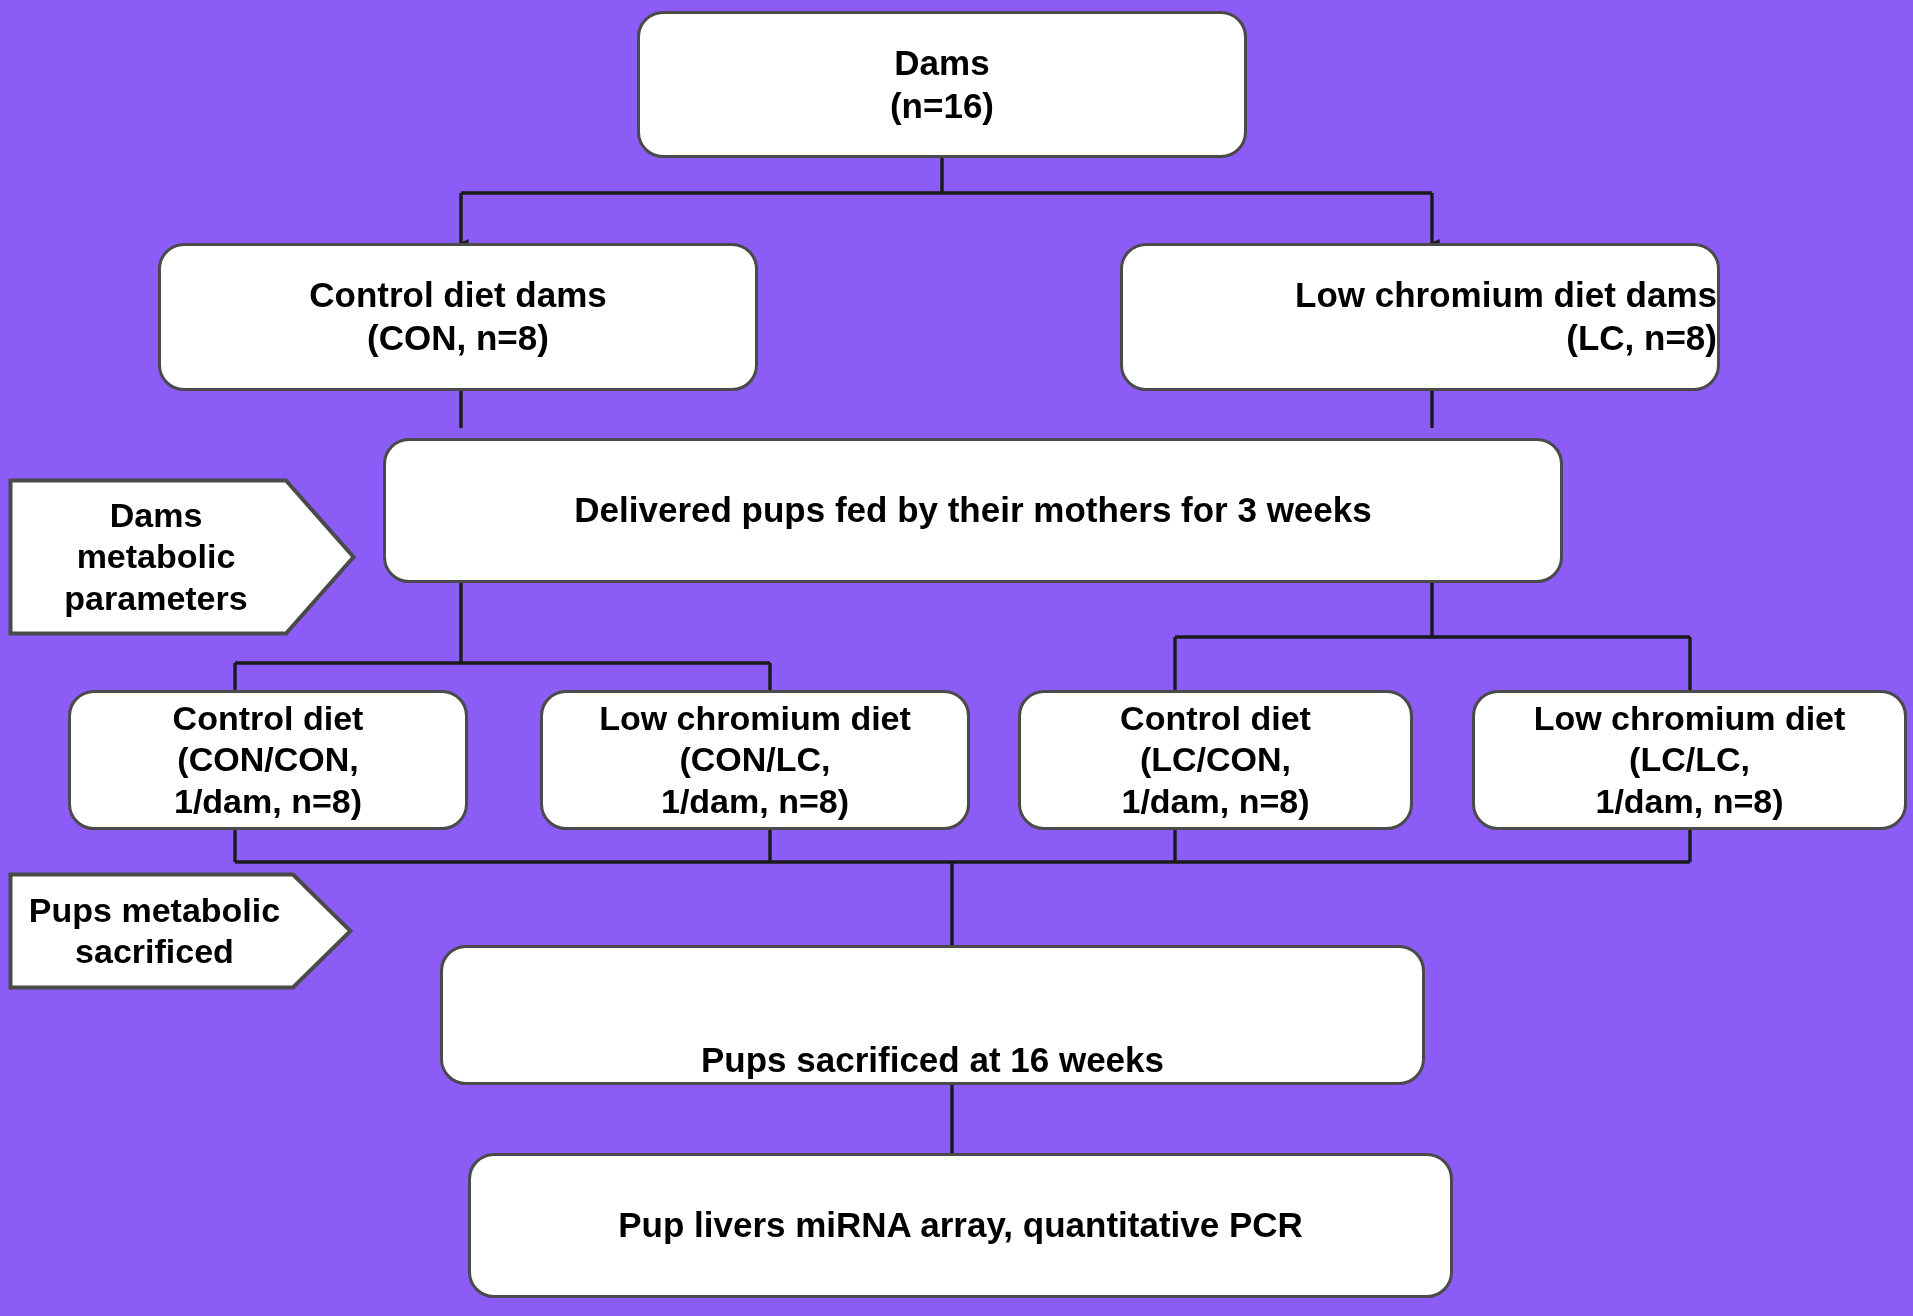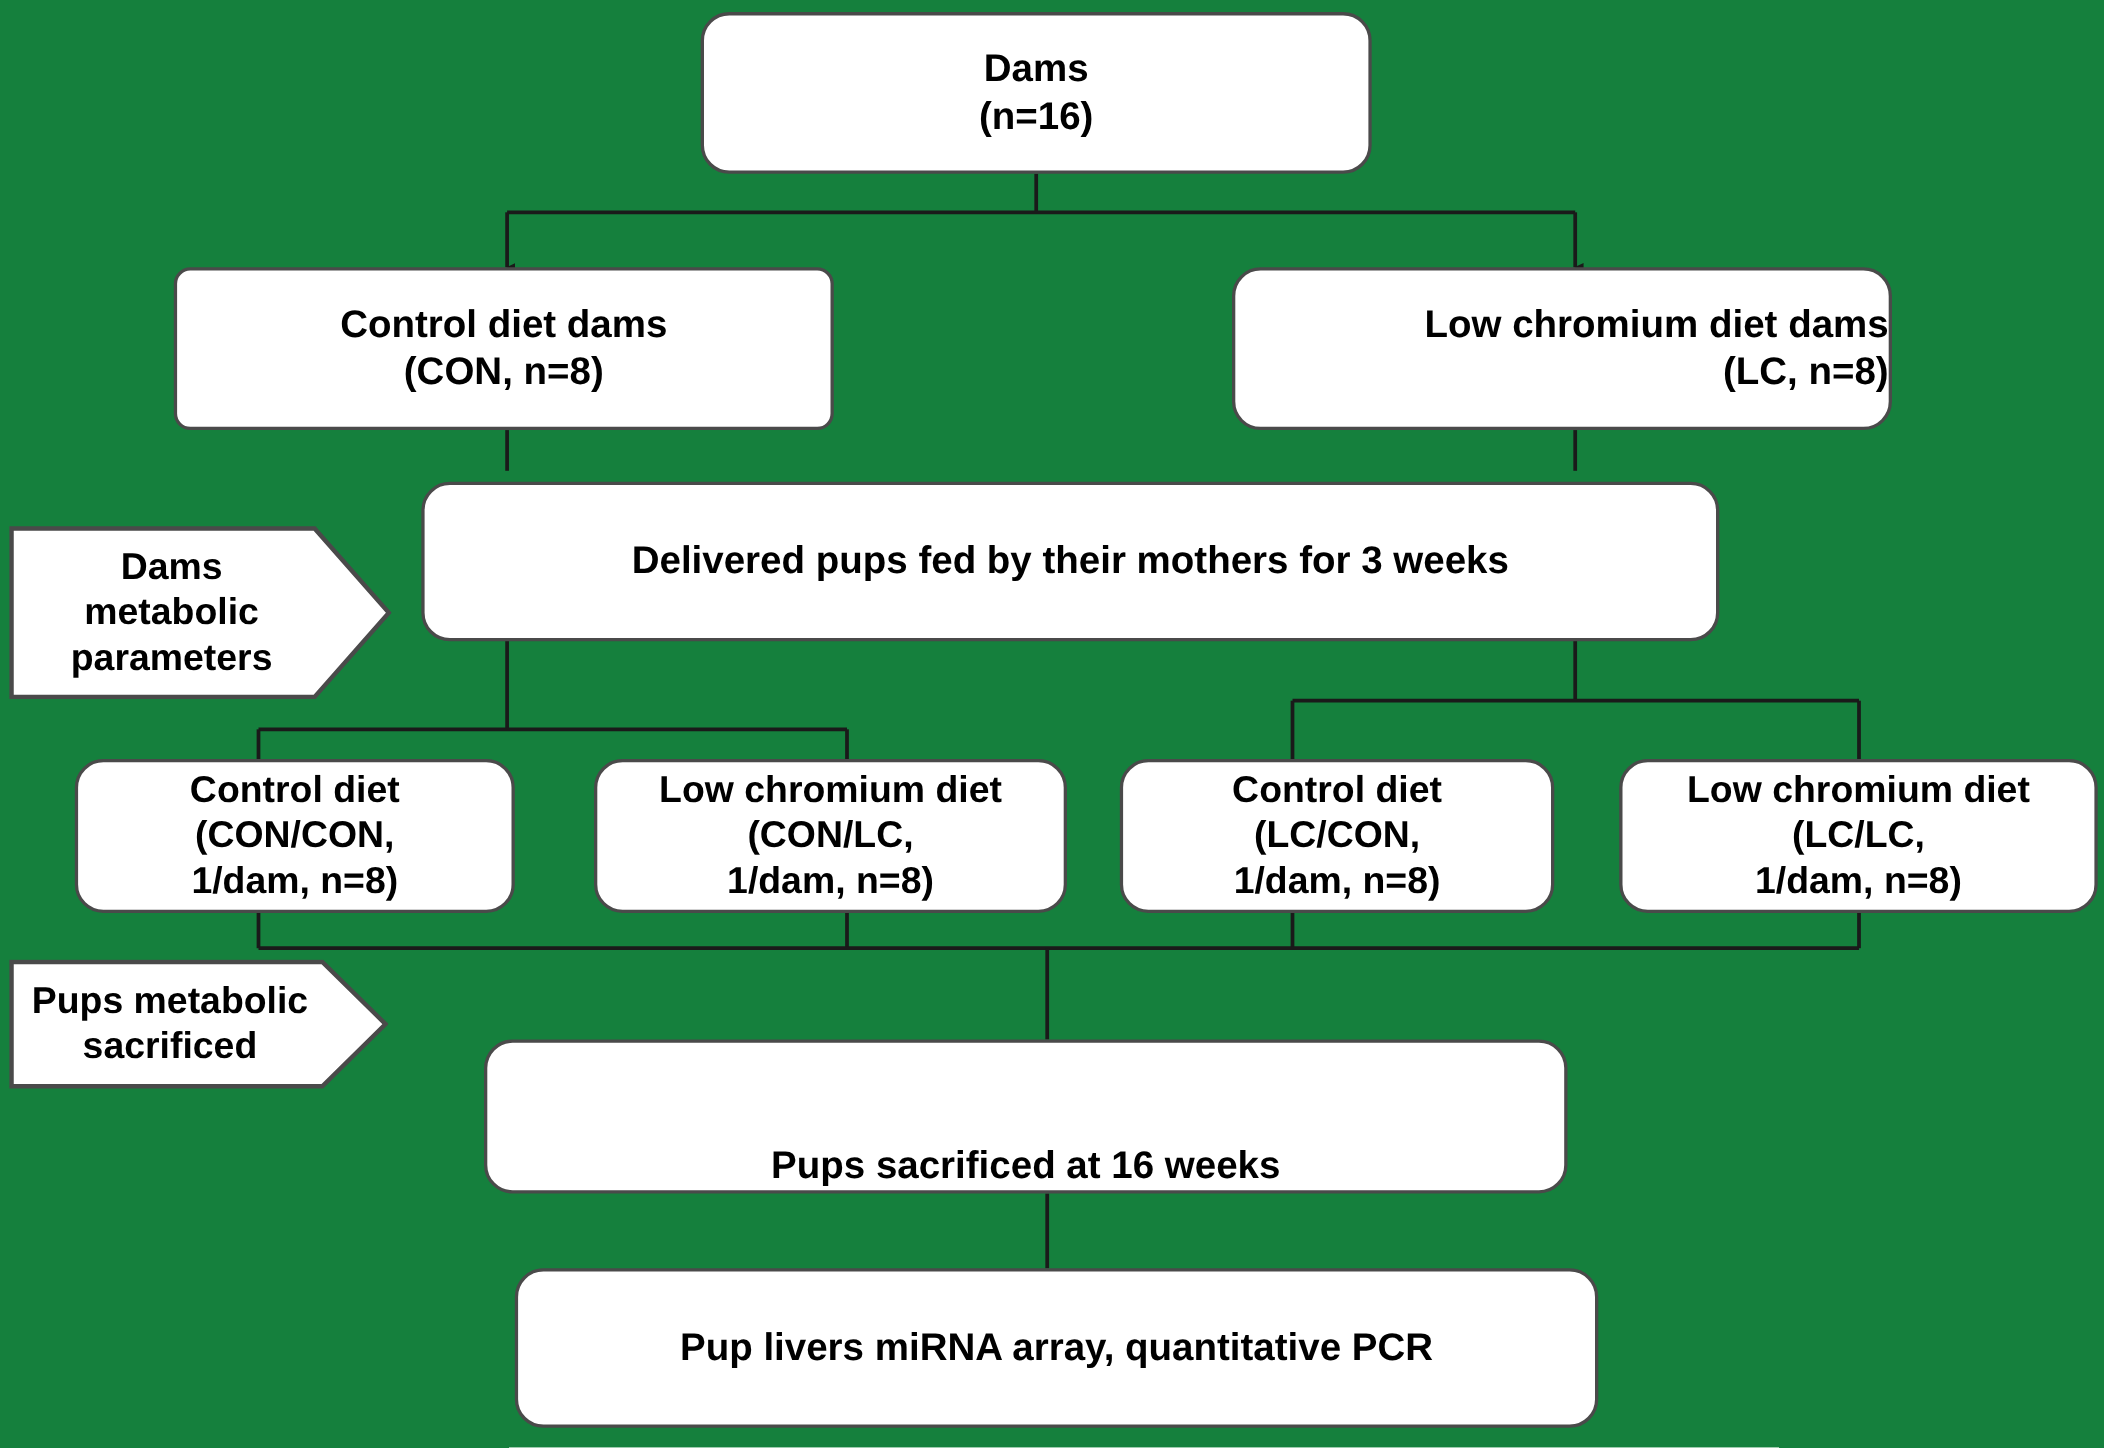--- a/index.html
+++ b/index.html
@@ -7,21 +7,21 @@
     padding: 0;
     background: #ffffff;
   }
   body {
     font-family: "Liberation Sans", sans-serif;
   }
   #canvas {
     position: relative;
     width: 1913px;
     height: 1316px;
-    background: #15803d;
+    background: #8b5cf6;
     overflow: hidden;
   }
   .node {
     position: absolute;
     box-sizing: border-box;
     border: 3px solid #4a4a4a;
     background: #ffffff;
     display: flex;
     align-items: center;
     justify-content: center;
@@ -122,21 +122,21 @@
 
       <path d="M952,1085 L952,1153"></path>
     </g>
   </svg>
 
   <div class="node rounded f36" style="left:637px; top:11px; width:610px; height:147px;">
     <span class="label">Dams
 (n=16)</span>
   </div>
 
-  <div class="node rounded f36" style="left:158px; top:243px; width:600px; height:148px;border-radius:15px;">
+  <div class="node rounded f36" style="left:158px; top:243px; width:600px; height:148px;">
     <span class="label">Control diet dams
 (CON, n=8)</span>
   </div>
 
   <div class="node rounded f36" style="left:1120px; top:243px; width:600px; height:148px;text-align:right;">
     <span class="label">Low chromium diet dams
 (LC, n=8)</span>
   </div>
 
   <div class="node rounded f36" style="left:383px; top:428px; width:1180px; height:145px;margin-top:10px;">

